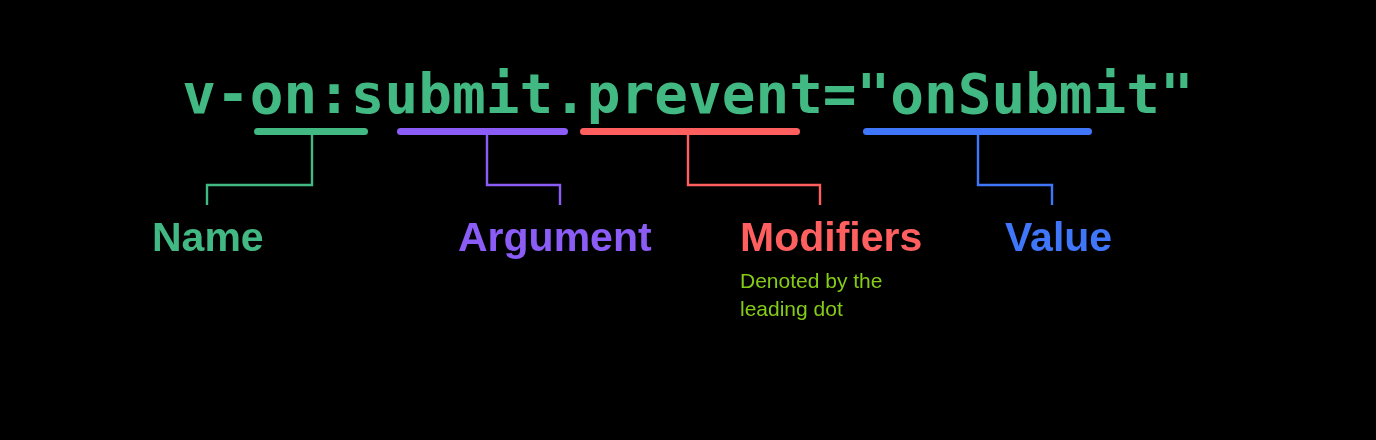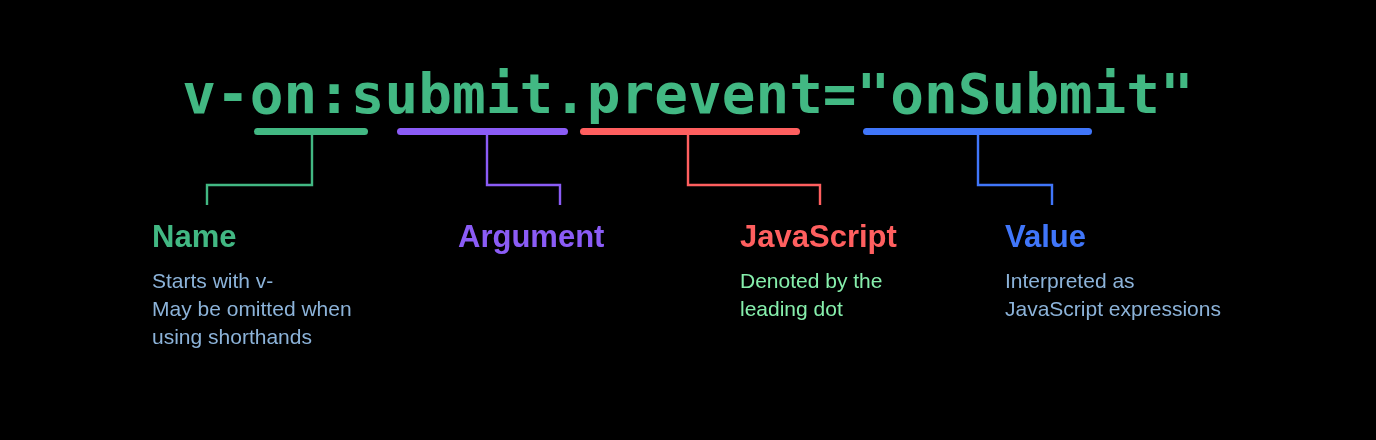--- a/index.html
+++ b/index.html
@@ -52,21 +52,21 @@
     height: 440px;
     pointer-events: none;
   }
 
   
   .column {
     position: absolute;
   }
   .col-heading {
     font-family: "Liberation Sans", sans-serif;
-    font-size: 31px;
+    font-size: 41px;
     font-weight: 700;
     line-height: 36px;
     margin: 0 0 12px 0;
     white-space: nowrap;
   }
   .col-body {
     font-family: "Liberation Sans", sans-serif;
     font-size: 21px;
     font-weight: 400;
     line-height: 28px;
@@ -92,32 +92,27 @@
   <svg id="connectors" viewBox="0 0 1376 440" width="1376" height="440">
       <path d="M 312 135 L 312 185 L 207 185 L 207 205" fill="none" stroke="#42b883" stroke-width="2.4" stroke-linecap="butt" stroke-linejoin="miter"></path>
       <path d="M 487 135 L 487 185 L 560 185 L 560 205" fill="none" stroke="#8b5cf6" stroke-width="2.4" stroke-linecap="butt" stroke-linejoin="miter"></path>
       <path d="M 688 135 L 688 185 L 820 185 L 820 205" fill="none" stroke="#ff5f5f" stroke-width="2.4" stroke-linecap="butt" stroke-linejoin="miter"></path>
       <path d="M 978 135 L 978 185 L 1052 185 L 1052 205" fill="none" stroke="#4076fa" stroke-width="2.4" stroke-linecap="butt" stroke-linejoin="miter"></path>
     </svg>
 
   <div id="columns">
       <div class="column" style="left: 152px; top: 219px; width: 300px;">
         <div class="col-heading" style="color: rgb(66, 184, 131);">Name</div>
-        <div class="col-body" style="color: rgb(140, 179, 217);">Starts with v-
-May be omitted when
-using shorthands</div>
       </div>
       <div class="column" style="left: 458px; top: 219px; width: 250px;">
         <div class="col-heading" style="color: rgb(139, 92, 246);">Argument</div>
       </div>
       <div class="column" style="left: 740px; top: 219px; width: 250px;">
-        <div class="col-heading" style="color: rgb(255, 95, 95);">JavaScript</div>
-        <div class="col-body" style="color: #86efac;">Denoted by the
+        <div class="col-heading" style="color: rgb(255, 95, 95);">Modifiers</div>
+        <div class="col-body" style="color: #84cc16;">Denoted by the
 leading dot</div>
       </div>
       <div class="column" style="left: 1005px; top: 219px; width: 300px;">
         <div class="col-heading" style="color: rgb(64, 118, 250);">Value</div>
-        <div class="col-body" style="color: rgb(140, 179, 217);">Interpreted as
-JavaScript expressions</div>
       </div>
     </div>
 
 </div>
 
 </body></html>

